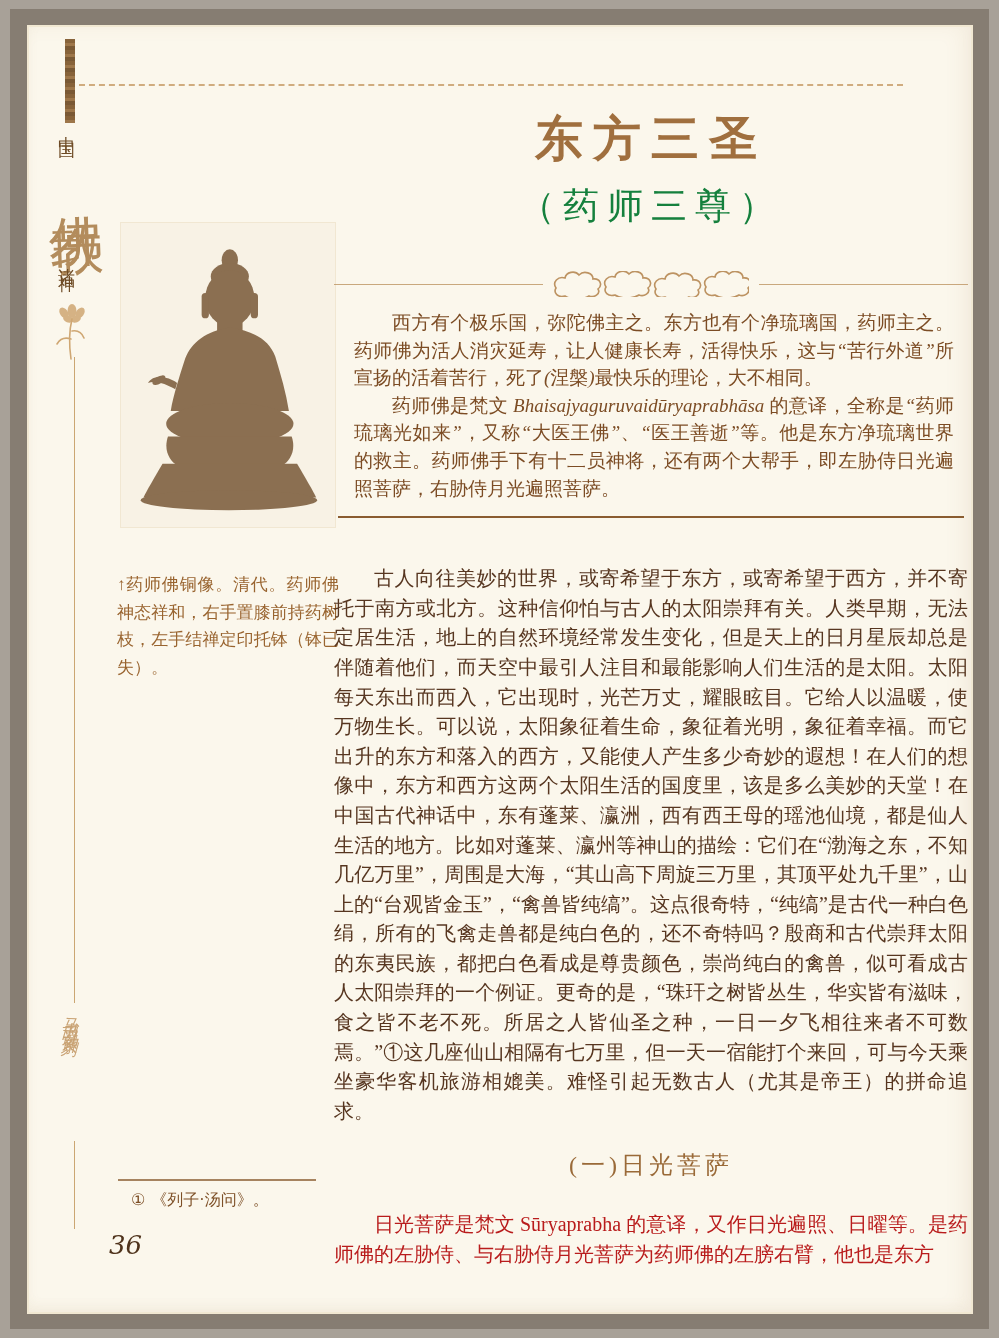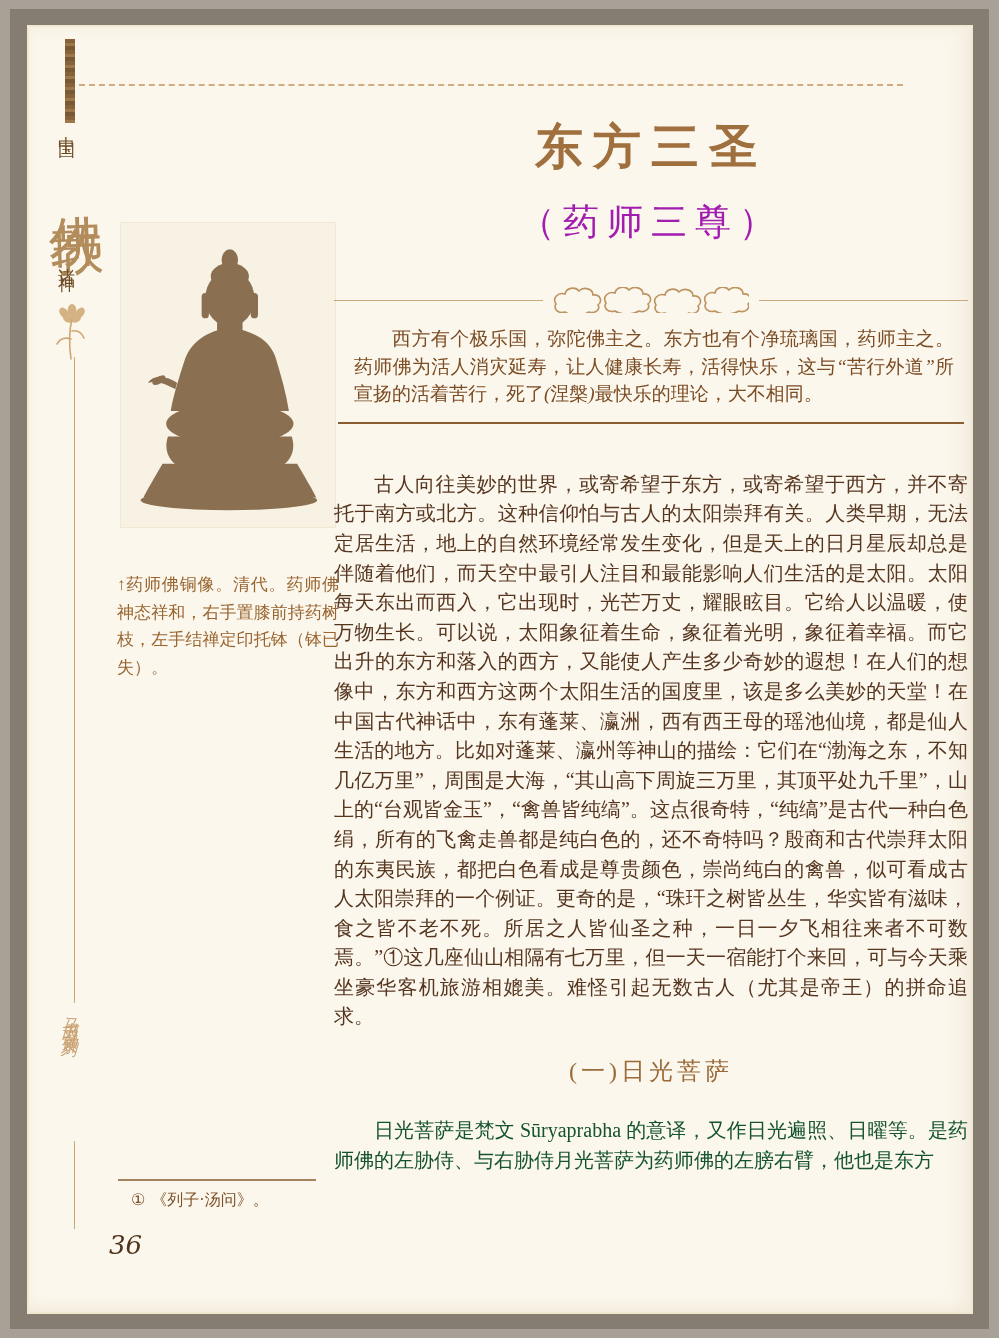--- a/index.html
+++ b/index.html
@@ -31,35 +31,35 @@
      background:#f8f2e5;box-shadow:0 0 0 1px #f1e7d2;display:flex;align-items:flex-end;justify-content:center;}
   .figure-caption{position:absolute;left:88px;top:544px;width:222px;font-size:17px;line-height:27.5px;
      color:#99642f;text-align:justify;}
   
   .footnote-rule{position:absolute;left:89px;top:1152px;width:198px;height:0;border-top:2px solid #8a5c30;opacity:.75;}
   .footnote{position:absolute;left:102px;top:1163px;width:240px;font-size:16px;color:#7d4f26;}
   .footnote .fn-marker{margin-right:6px;}
   .page-number{position:absolute;left:80px;top:1203px;font-family:"DejaVu Serif", serif;
      font-style:italic;font-size:26px;color:#4f331c;}
   
-  .main-col{position:absolute;left:305px;top:16px;width:634px;}
+  .main-col{position:absolute;left:305px;top:8px;width:634px;}
   .title{margin-top:74px;text-align:center;font-size:48px;font-weight:700;color:#a06f3e;
      letter-spacing:10px;line-height:60px;}
-  .subtitle{margin-top:20px;text-align:center;font-size:36px;color:#a21caf;letter-spacing:8px;line-height:50px;}
+  .subtitle{margin-top:12px;text-align:center;font-size:36px;color:#15803d;letter-spacing:8px;line-height:50px;}
   .divider{margin-top:40px;display:flex;align-items:center;height:26px;}
   .divider .d-line{flex:1;height:0;border-top:1.5px solid #bd9362;opacity:.8;}
   .divider svg{margin:0 10px;}
   .intro{margin:8px 4px 0 4px;padding:4px 10px 14px 16px;border-bottom:2px solid #8a5c30;}
   .intro p{margin:0;text-indent:2em;font-size:19px;line-height:27.6px;color:#7c4c24;
      text-align:justify;font-style:oblique 4deg;}
   .body-text{margin:46px 0 0 0;text-indent:2em;font-size:20px;line-height:29.6px;color:#573620;
      text-align:justify;}
   .section-heading{margin:22px 0 12px 0;text-align:center;font-size:24px;color:#9a6a38;
      letter-spacing:4px;line-height:34px;font-weight:400;}
-  .body-text-2{margin:28px 0 0 0;text-indent:2em;font-size:20px;line-height:29.6px;color:#14532d;
+  .body-text-2{margin:28px 0 0 0;text-indent:2em;font-size:20px;line-height:29.6px;color:#b91c1c;
      text-align:justify;}
 </style>
 </head>
 <body>
 
 <div class="stage">
   <div class="page-frame"></div>
   <div class="page">
 
     <div class="collation-bar"></div>
@@ -130,20 +130,21 @@
           <use href="#cl" x="0" y="1"></use>
           <use href="#cl" x="50" y="0"></use>
           <use href="#cl" x="100" y="2"></use>
           <use href="#cl" x="150" y="0"></use>
         </svg>
         <div class="d-line"></div>
       </div>
 
       <div class="intro">
         <p>西方有个极乐国，弥陀佛主之。东方也有个净琉璃国，药师主之。药师佛为活人消灾延寿，让人健康长寿，活得快乐，这与“苦行外道”所宣扬的活着苦行，死了(涅槃)最快乐的理论，大不相同。</p>
+        <p>药师佛是梵文 Bhaisajyaguruvaidūryaprabhāsa 的意译，全称是“药师琉璃光如来”，又称“大医王佛”、“医王善逝”等。他是东方净琉璃世界的救主。药师佛手下有十二员神将，还有两个大帮手，即左胁侍日光遍照菩萨，右胁侍月光遍照菩萨。</p>
       </div>
 
       <p class="body-text">古人向往美妙的世界，或寄希望于东方，或寄希望于西方，并不寄托于南方或北方。这种信仰怕与古人的太阳崇拜有关。人类早期，无法定居生活，地上的自然环境经常发生变化，但是天上的日月星辰却总是伴随着他们，而天空中最引人注目和最能影响人们生活的是太阳。太阳每天东出而西入，它出现时，光芒万丈，耀眼眩目。它给人以温暖，使万物生长。可以说，太阳象征着生命，象征着光明，象征着幸福。而它出升的东方和落入的西方，又能使人产生多少奇妙的遐想！在人们的想像中，东方和西方这两个太阳生活的国度里，该是多么美妙的天堂！在中国古代神话中，东有蓬莱、瀛洲，西有西王母的瑶池仙境，都是仙人生活的地方。比如对蓬莱、瀛州等神山的描绘：它们在“渤海之东，不知几亿万里”，周围是大海，“其山高下周旋三万里，其顶平处九千里”，山上的“台观皆金玉”，“禽兽皆纯缟”。这点很奇特，“纯缟”是古代一种白色绢，所有的飞禽走兽都是纯白色的，还不奇特吗？殷商和古代崇拜太阳的东夷民族，都把白色看成是尊贵颜色，崇尚纯白的禽兽，似可看成古人太阳崇拜的一个例证。更奇的是，“珠玕之树皆丛生，华实皆有滋味，食之皆不老不死。所居之人皆仙圣之种，一日一夕飞相往来者不可数焉。”①这几座仙山相隔有七万里，但一天一宿能打个来回，可与今天乘坐豪华客机旅游相媲美。难怪引起无数古人（尤其是帝王）的拼命追求。</p>
 
       <h2 class="section-heading">(一)日光菩萨</h2>
 
       <p class="body-text-2">日光菩萨是梵文 Sūryaprabha 的意译，又作日光遍照、日曜等。是药师佛的左胁侍、与右胁侍月光菩萨为药师佛的左膀右臂，他也是东方</p>
     </div>
 
   </div>

